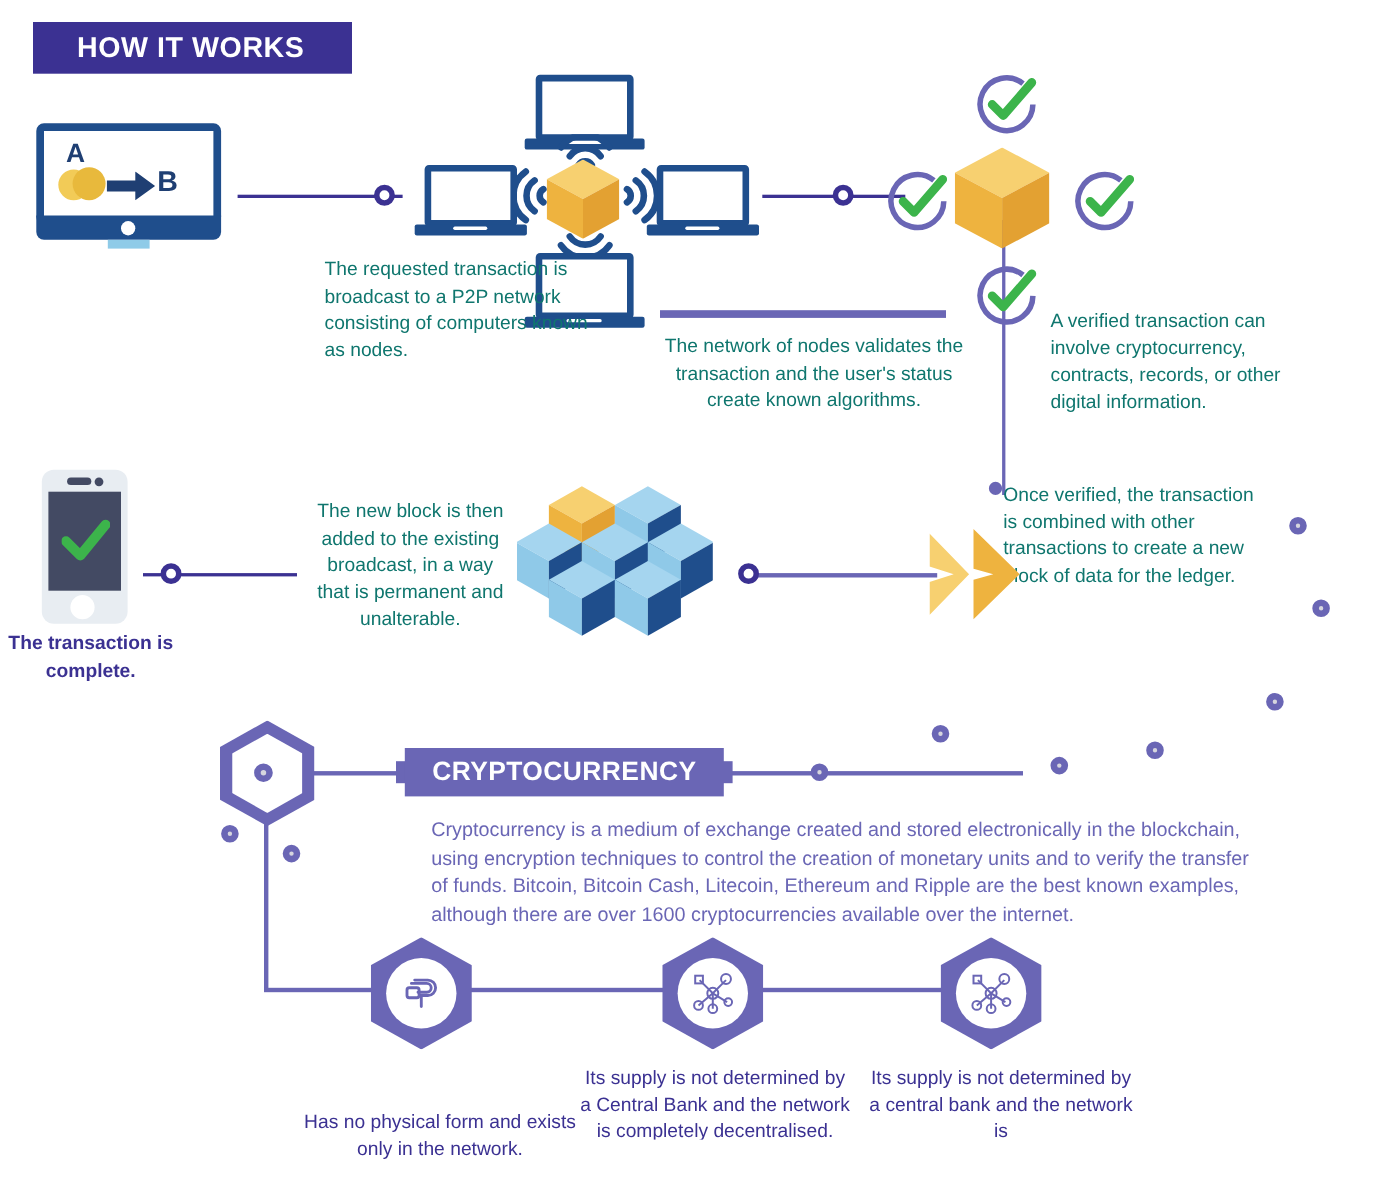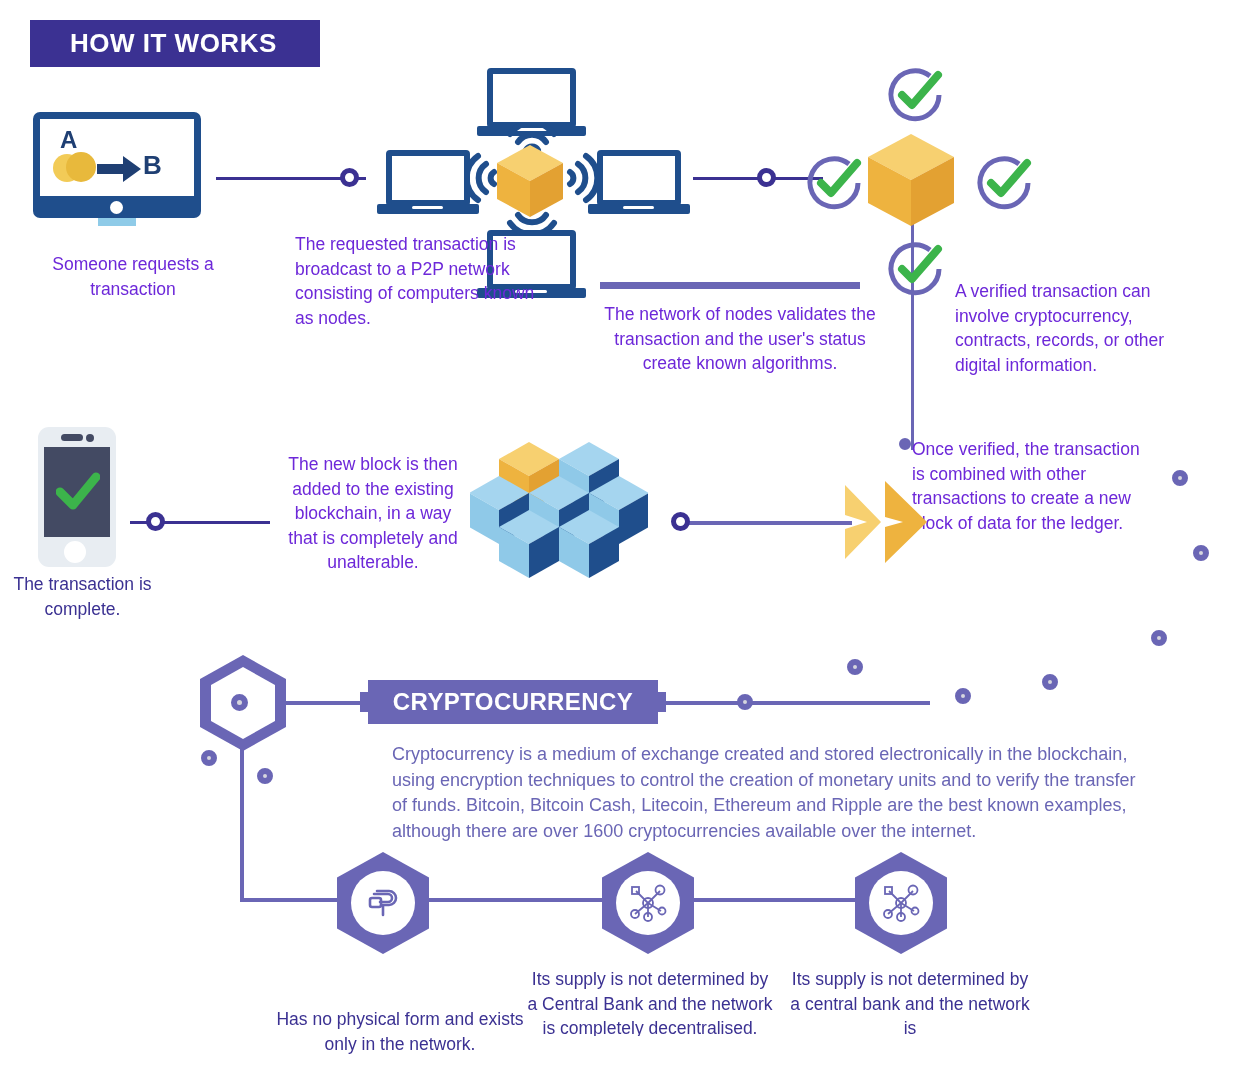--- a/index.html
+++ b/index.html
@@ -34,22 +34,22 @@
   .crypto-banner {
     left: 368px; top: 680px; width: 290px; height: 44px;
     background: #6a66b5;
     display: flex; align-items: center; justify-content: center;
     color: #ffffff; font-size: 24px; font-weight: bold; letter-spacing: 0.4px;
   }
   .crypto-notch-l { left: 360px; top: 692px; width: 10px; height: 20px; background: #6a66b5; }
   .crypto-notch-r { left: 656px; top: 692px; width: 10px; height: 20px; background: #6a66b5; }
 
   
-  .cap { color: #6d28d9; font-size: 17.5px; line-height: 24.5px; }
-  .cap-purple { color: #3b3192; font-size: 17.5px; line-height: 24.5px; }
+  .cap { color: #0f766e; font-size: 17.5px; line-height: 24.5px; }
+  .cap-purple { color: #3b3192; font-size: 17.5px; line-height: 24.5px; font-weight: bold; }
 
   .t-someone { left: 18px; top: 252px; width: 230px; text-align: center; }
   .t-requested { left: 295px; top: 232px; width: 250px; text-align: left; }
   .t-validation { left: 600px; top: 302px; width: 280px; text-align: center; }
   .t-verified { left: 955px; top: 255px; width: 235px; text-align: left; margin-top: 24px; }
   .t-once { left: 912px; top: 437px; width: 235px; text-align: left; }
   .t-newblock { left: 283px; top: 452px; width: 180px; text-align: center; }
   .t-complete { left: 5px; top: 572px; width: 155px; text-align: center; }
 
   .crypto-para {
@@ -163,21 +163,20 @@
   <div class="abs coin1"></div>
   <div class="abs coin2"></div>
   <svg class="abs" style="left:97px; top:156px;" width="44" height="26" viewBox="0 0 44 26">
     <path d="M0 8 H26 V0 L44 13 L26 26 V18 H0 Z" fill="#1f3f73"></path>
   </svg>
   <div class="abs mon-B">B</div>
   <div class="abs monitor-base"></div>
   <div class="abs monitor-dot"></div>
   <div class="abs monitor-stand"></div>
 
-  <div class="abs cap t-someone">Someone requests a transaction</div>
 
   <div class="abs lap-screen" style="left:487px; top:68px; width:89px; height:60px;"></div>
   <div class="abs lap-base" style="left:477px; top:126px; width:109px; height:10px;"></div>
   <div class="abs lap-notch" style="left:515px; top:128px; width:32px;"></div>
 
   <div class="abs lap-screen" style="left:487px; top:230px; width:89px; height:60px;"></div>
   <div class="abs lap-base" style="left:477px; top:288px; width:109px; height:10px;"></div>
   <div class="abs lap-notch" style="left:515px; top:290px; width:32px;"></div>
 
   <div class="abs lap-screen" style="left:386px; top:150px; width:84px; height:56px;"></div>
@@ -267,21 +266,21 @@
   <div class="abs phone-speaker"></div>
   <div class="abs phone-cam"></div>
   <div class="abs phone-home"></div>
   <svg class="abs" style="left:56px; top:472px;" width="44" height="38" viewBox="0 0 44 38">
     <path d="M4 20 L17 33 L40 5" fill="none" stroke="#3cb44b" stroke-width="9" stroke-linecap="round" stroke-linejoin="round"></path>
   </svg>
   <div class="abs cap-purple t-complete">The transaction is complete.</div>
 
   <div class="abs dot" style="left:146px; top:512px; width:19px; height:19px;"></div>
 
-  <div class="abs cap t-newblock">The new block is then added to the existing blockchain, in a way that is completely and unalterable.</div>
+  <div class="abs cap t-newblock">The new block is then added to the existing broadcast, in a way that is permanent and unalterable.</div>
 
   <svg class="abs" style="left:470px; top:428px;" width="178" height="178" viewBox="0 0 178 178">
 
     <g>
       <path d="M59 14 L89 31 L59 48 L29 31 Z" fill="#f7d070"></path>
       <path d="M29 31 L59 48 L59 82 L29 65 Z" fill="#eeb33f"></path>
       <path d="M89 31 L59 48 L59 82 L89 65 Z" fill="#e3a132"></path>
     </g>
 
     <g>

